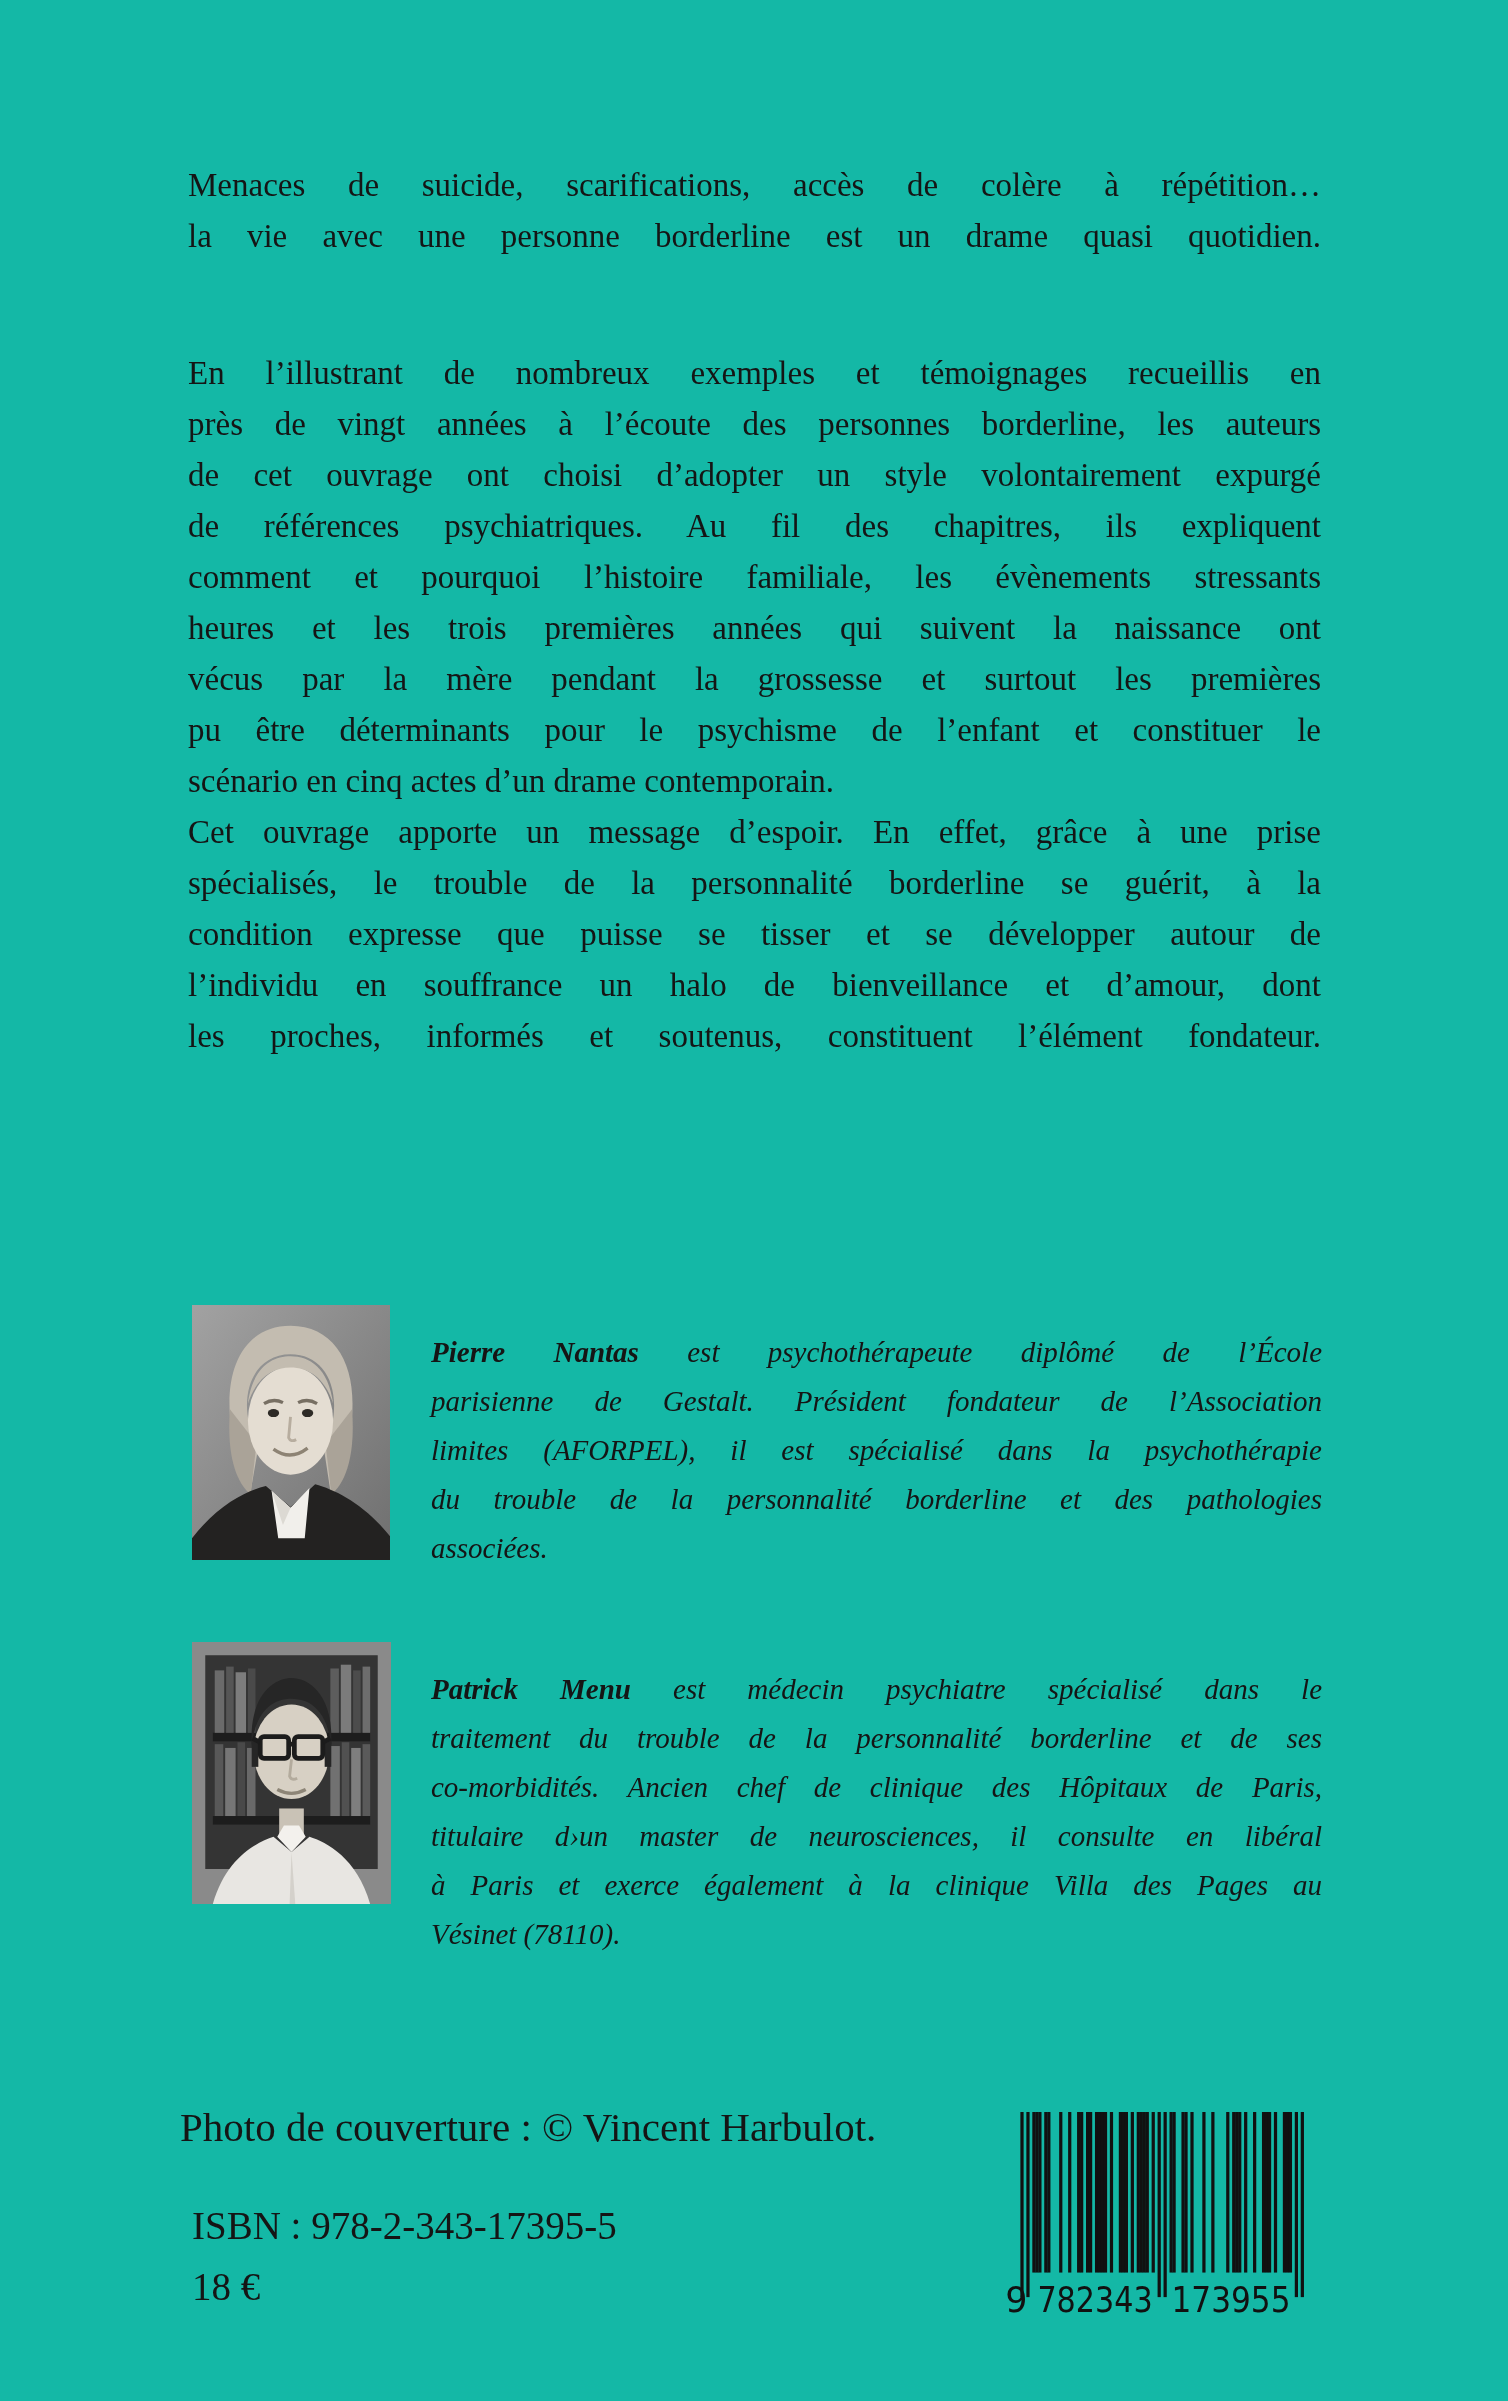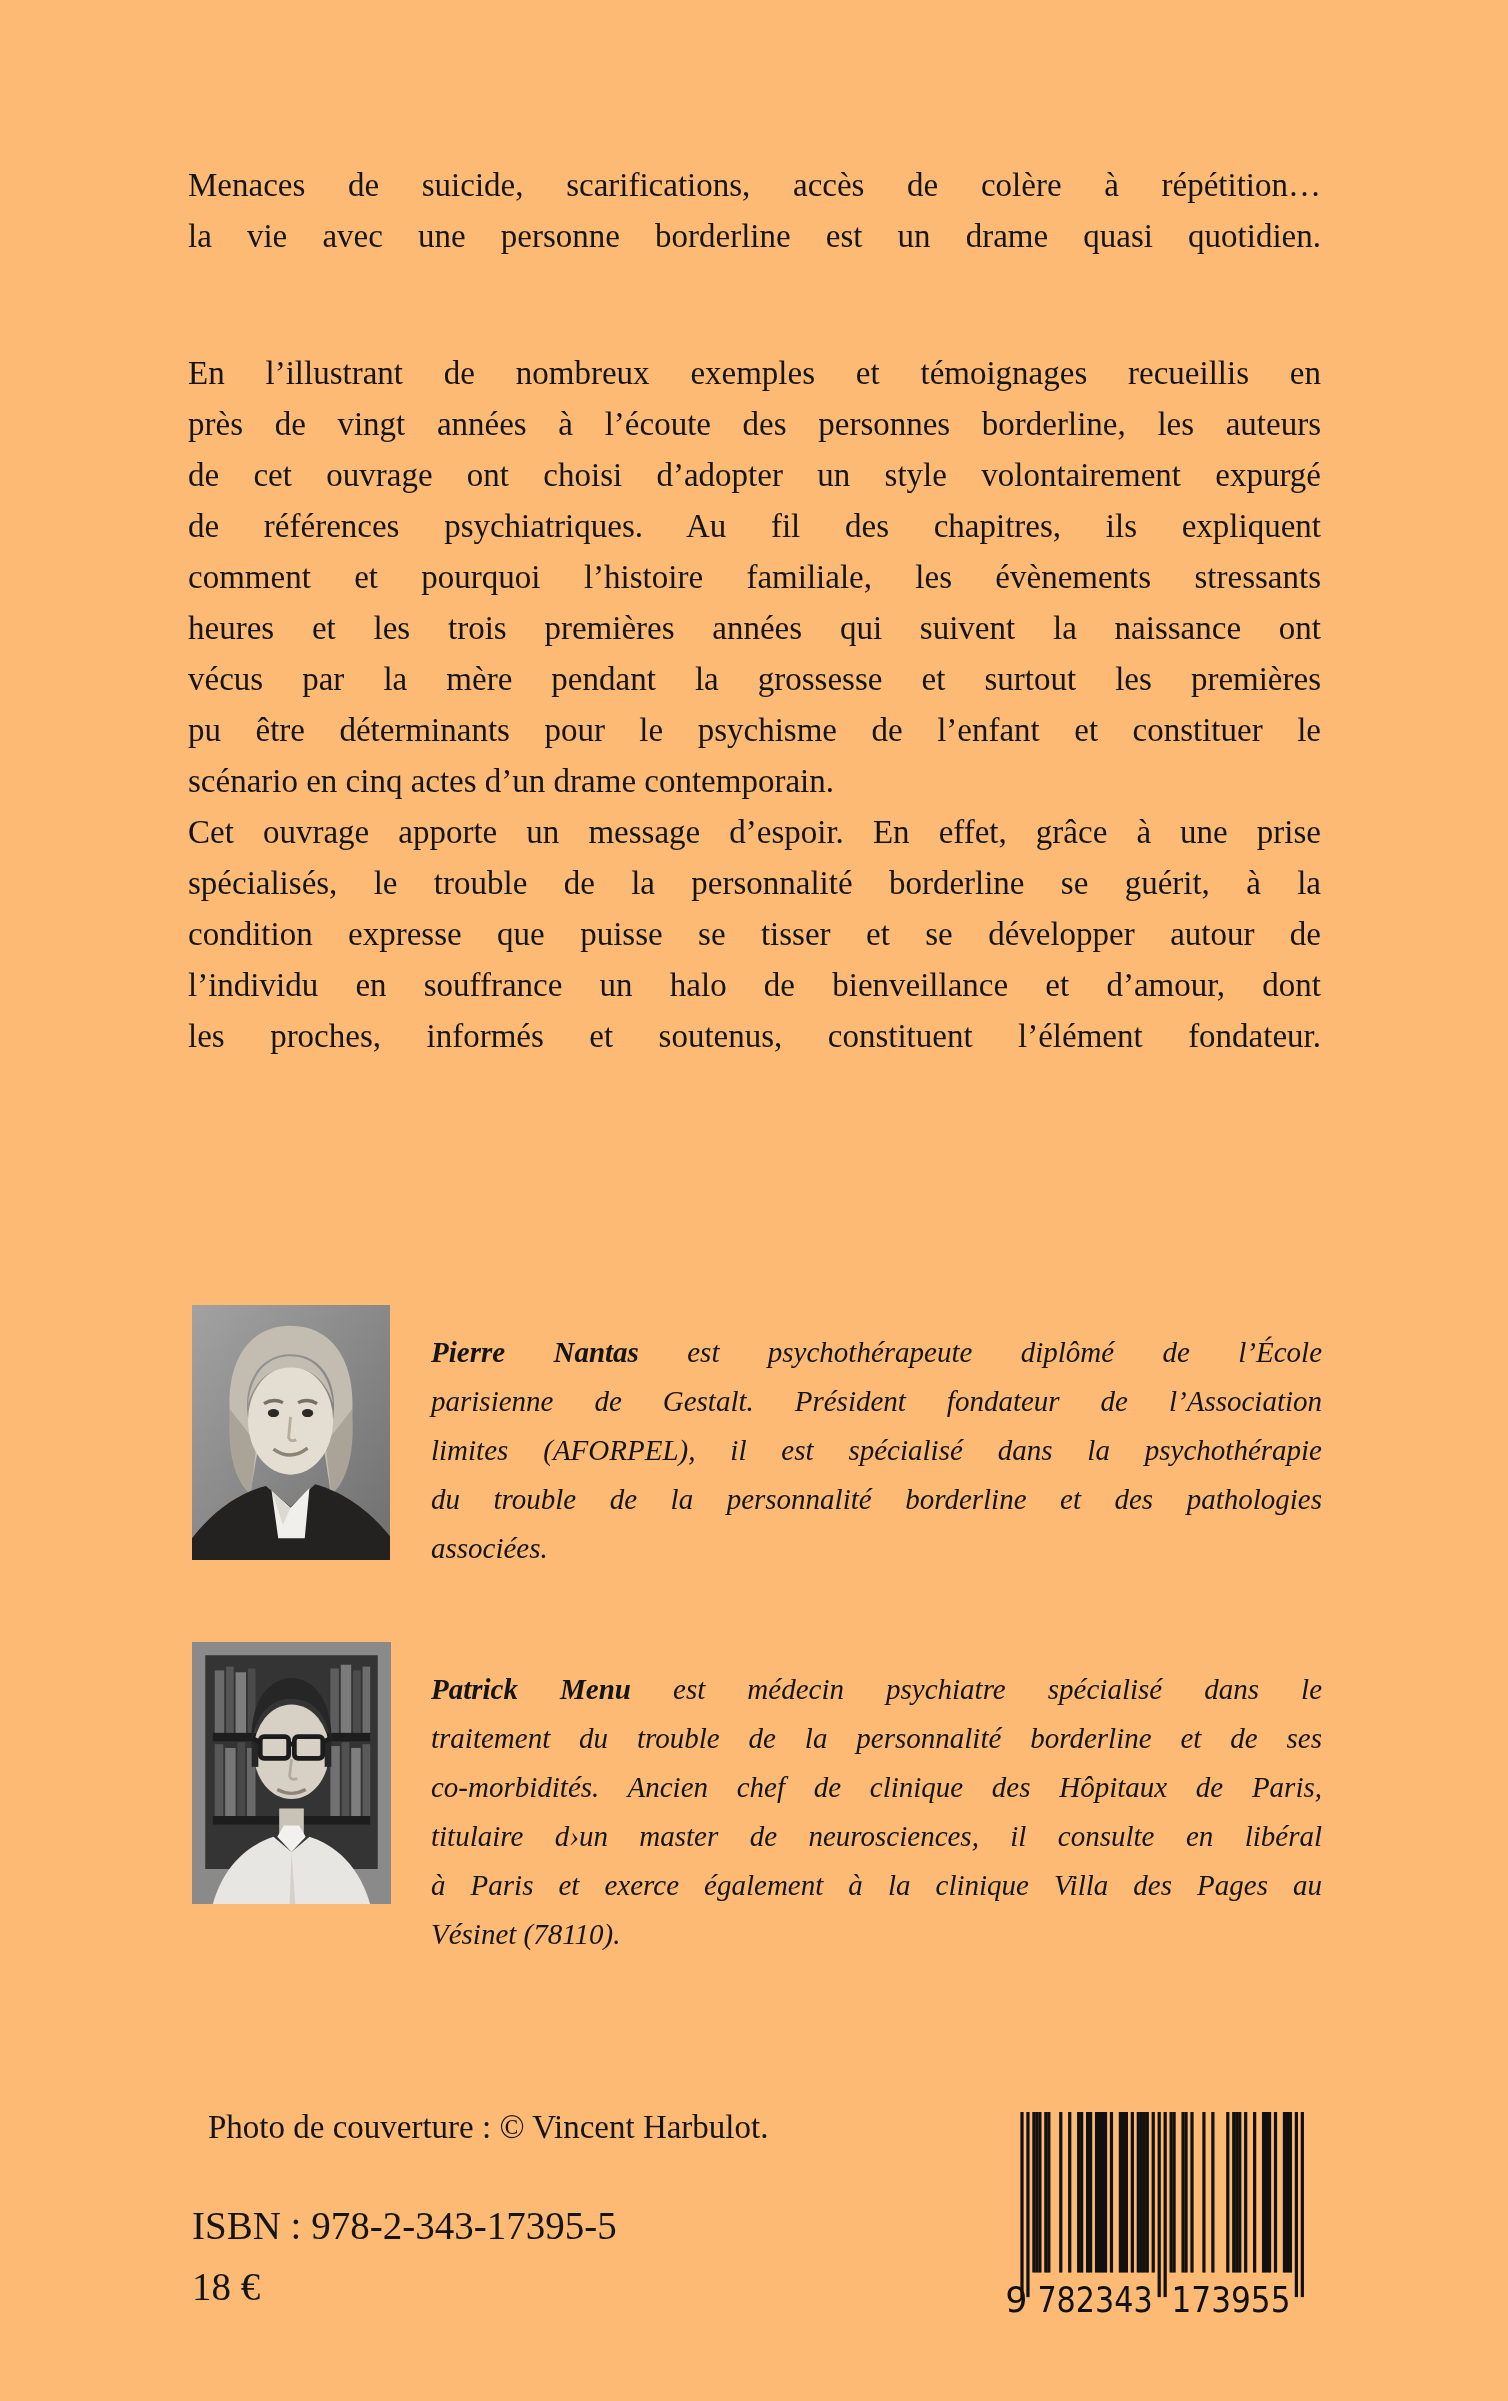--- a/index.html
+++ b/index.html
@@ -1,19 +1,19 @@
 <!DOCTYPE html>
 <html style="font-size:15px"><head>
 <meta charset="utf-8">
 <style>
   html,body{margin:0;padding:0;background:#ffffff;}
   .page{
     position:relative;
     width:1508px;height:2402px;
-    background:#fdba74;
+    background:#14b8a6;
     color:#151515;
     font-family:"Liberation Serif", serif;
     overflow:hidden;
   }
   
   .synopsis{
     position:absolute;left:188px;top:160px;width:1133px;
     font-size:33px;line-height:51px;
   }
   .lines div{text-align:justify;text-align-last:justify;}
@@ -26,21 +26,21 @@
   .photo svg{display:block;width:100%;height:100%;}
   .bio{
     position:absolute;left:431px;width:891px;
     font-style:italic;font-size:29px;line-height:49px;
   }
   #bio-pierre{top:1304px;}
   #bio-patrick{top:1641px;}
   .bio-first{text-align:justify;text-align-last:justify;margin-top:24px;}
   .bname{font-weight:bold;}
   
-  .credit{position:absolute;left:208px;top:2108px;font-size:33px;line-height:38px;}
+  .credit{position:absolute;left:180px;top:2108px;font-size:41px;line-height:38px;}
   .isbn{position:absolute;left:192px;top:2203px;font-size:39px;line-height:45px;}
   .price{position:absolute;left:192px;top:2264px;font-size:39px;line-height:45px;}
   .barcode{position:absolute;left:1001px;top:2112px;width:307px;height:204px;}
   .barcode svg{display:block;width:307px;height:204px;}
   #barcode-bars rect{fill:#111111;}
   .bcd{font-family:"DejaVu Sans", sans-serif;font-size:37px;fill:#111111;}
 </style>
 </head>
 <body>
 

